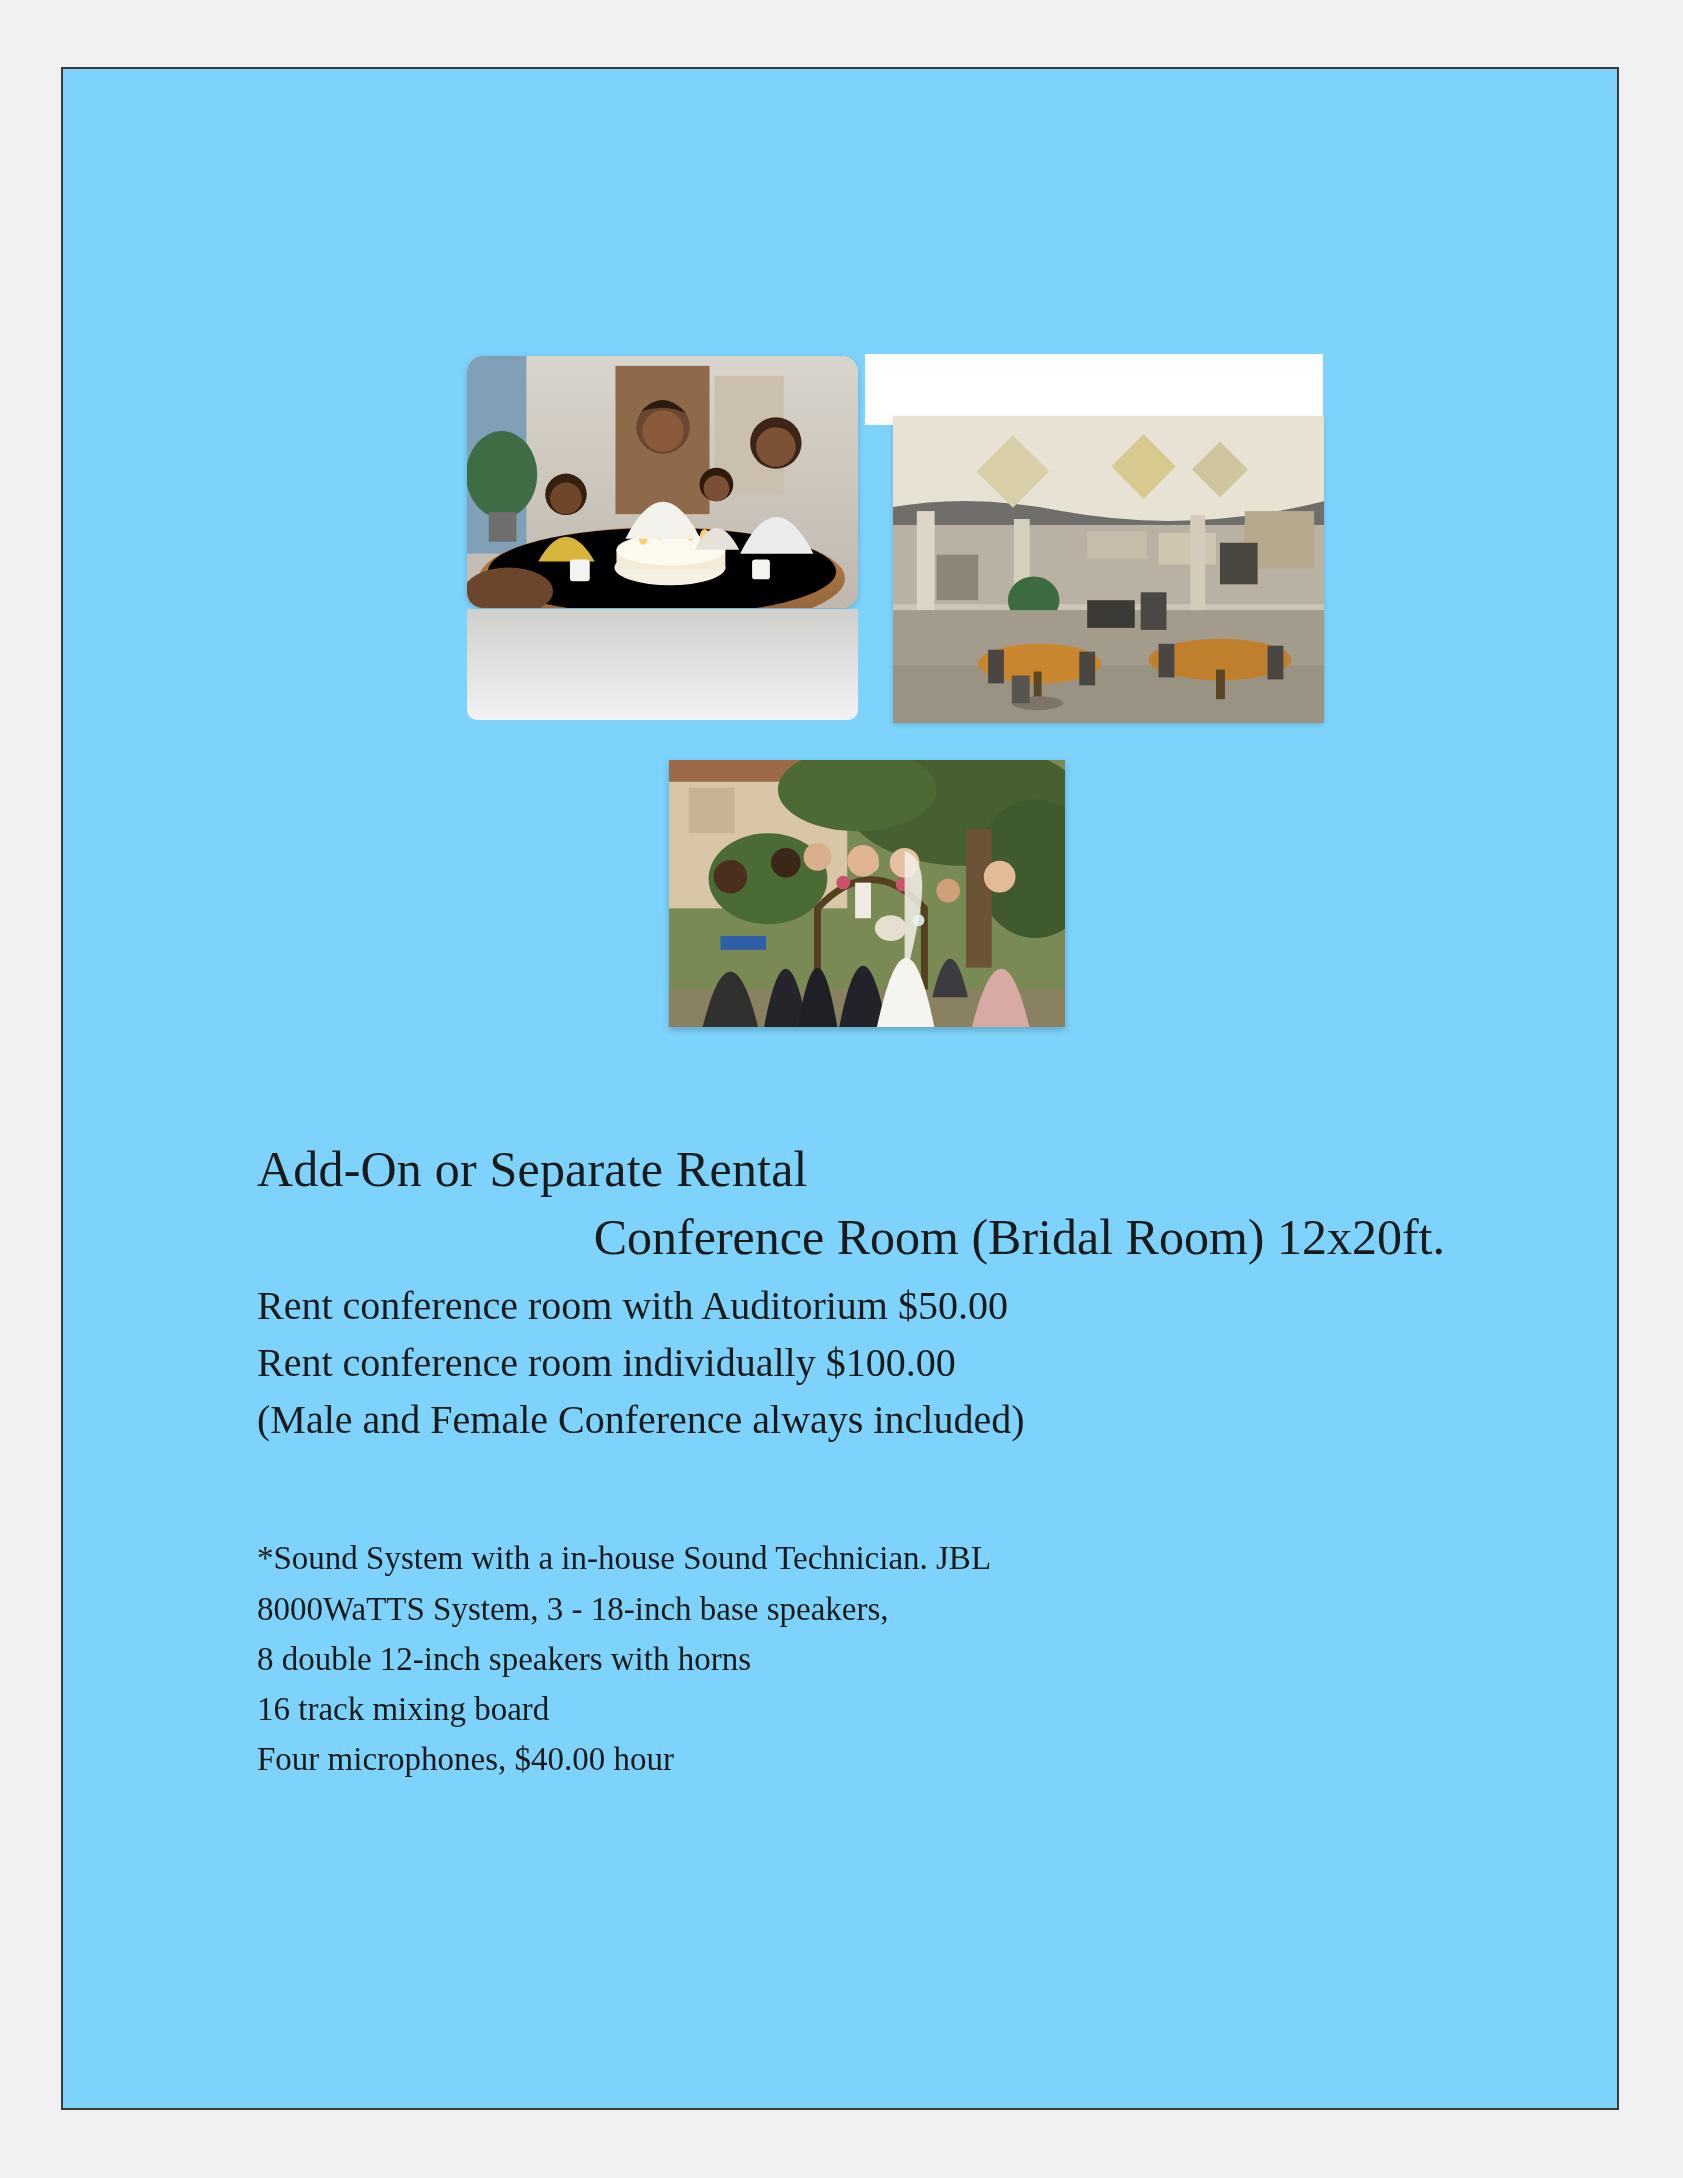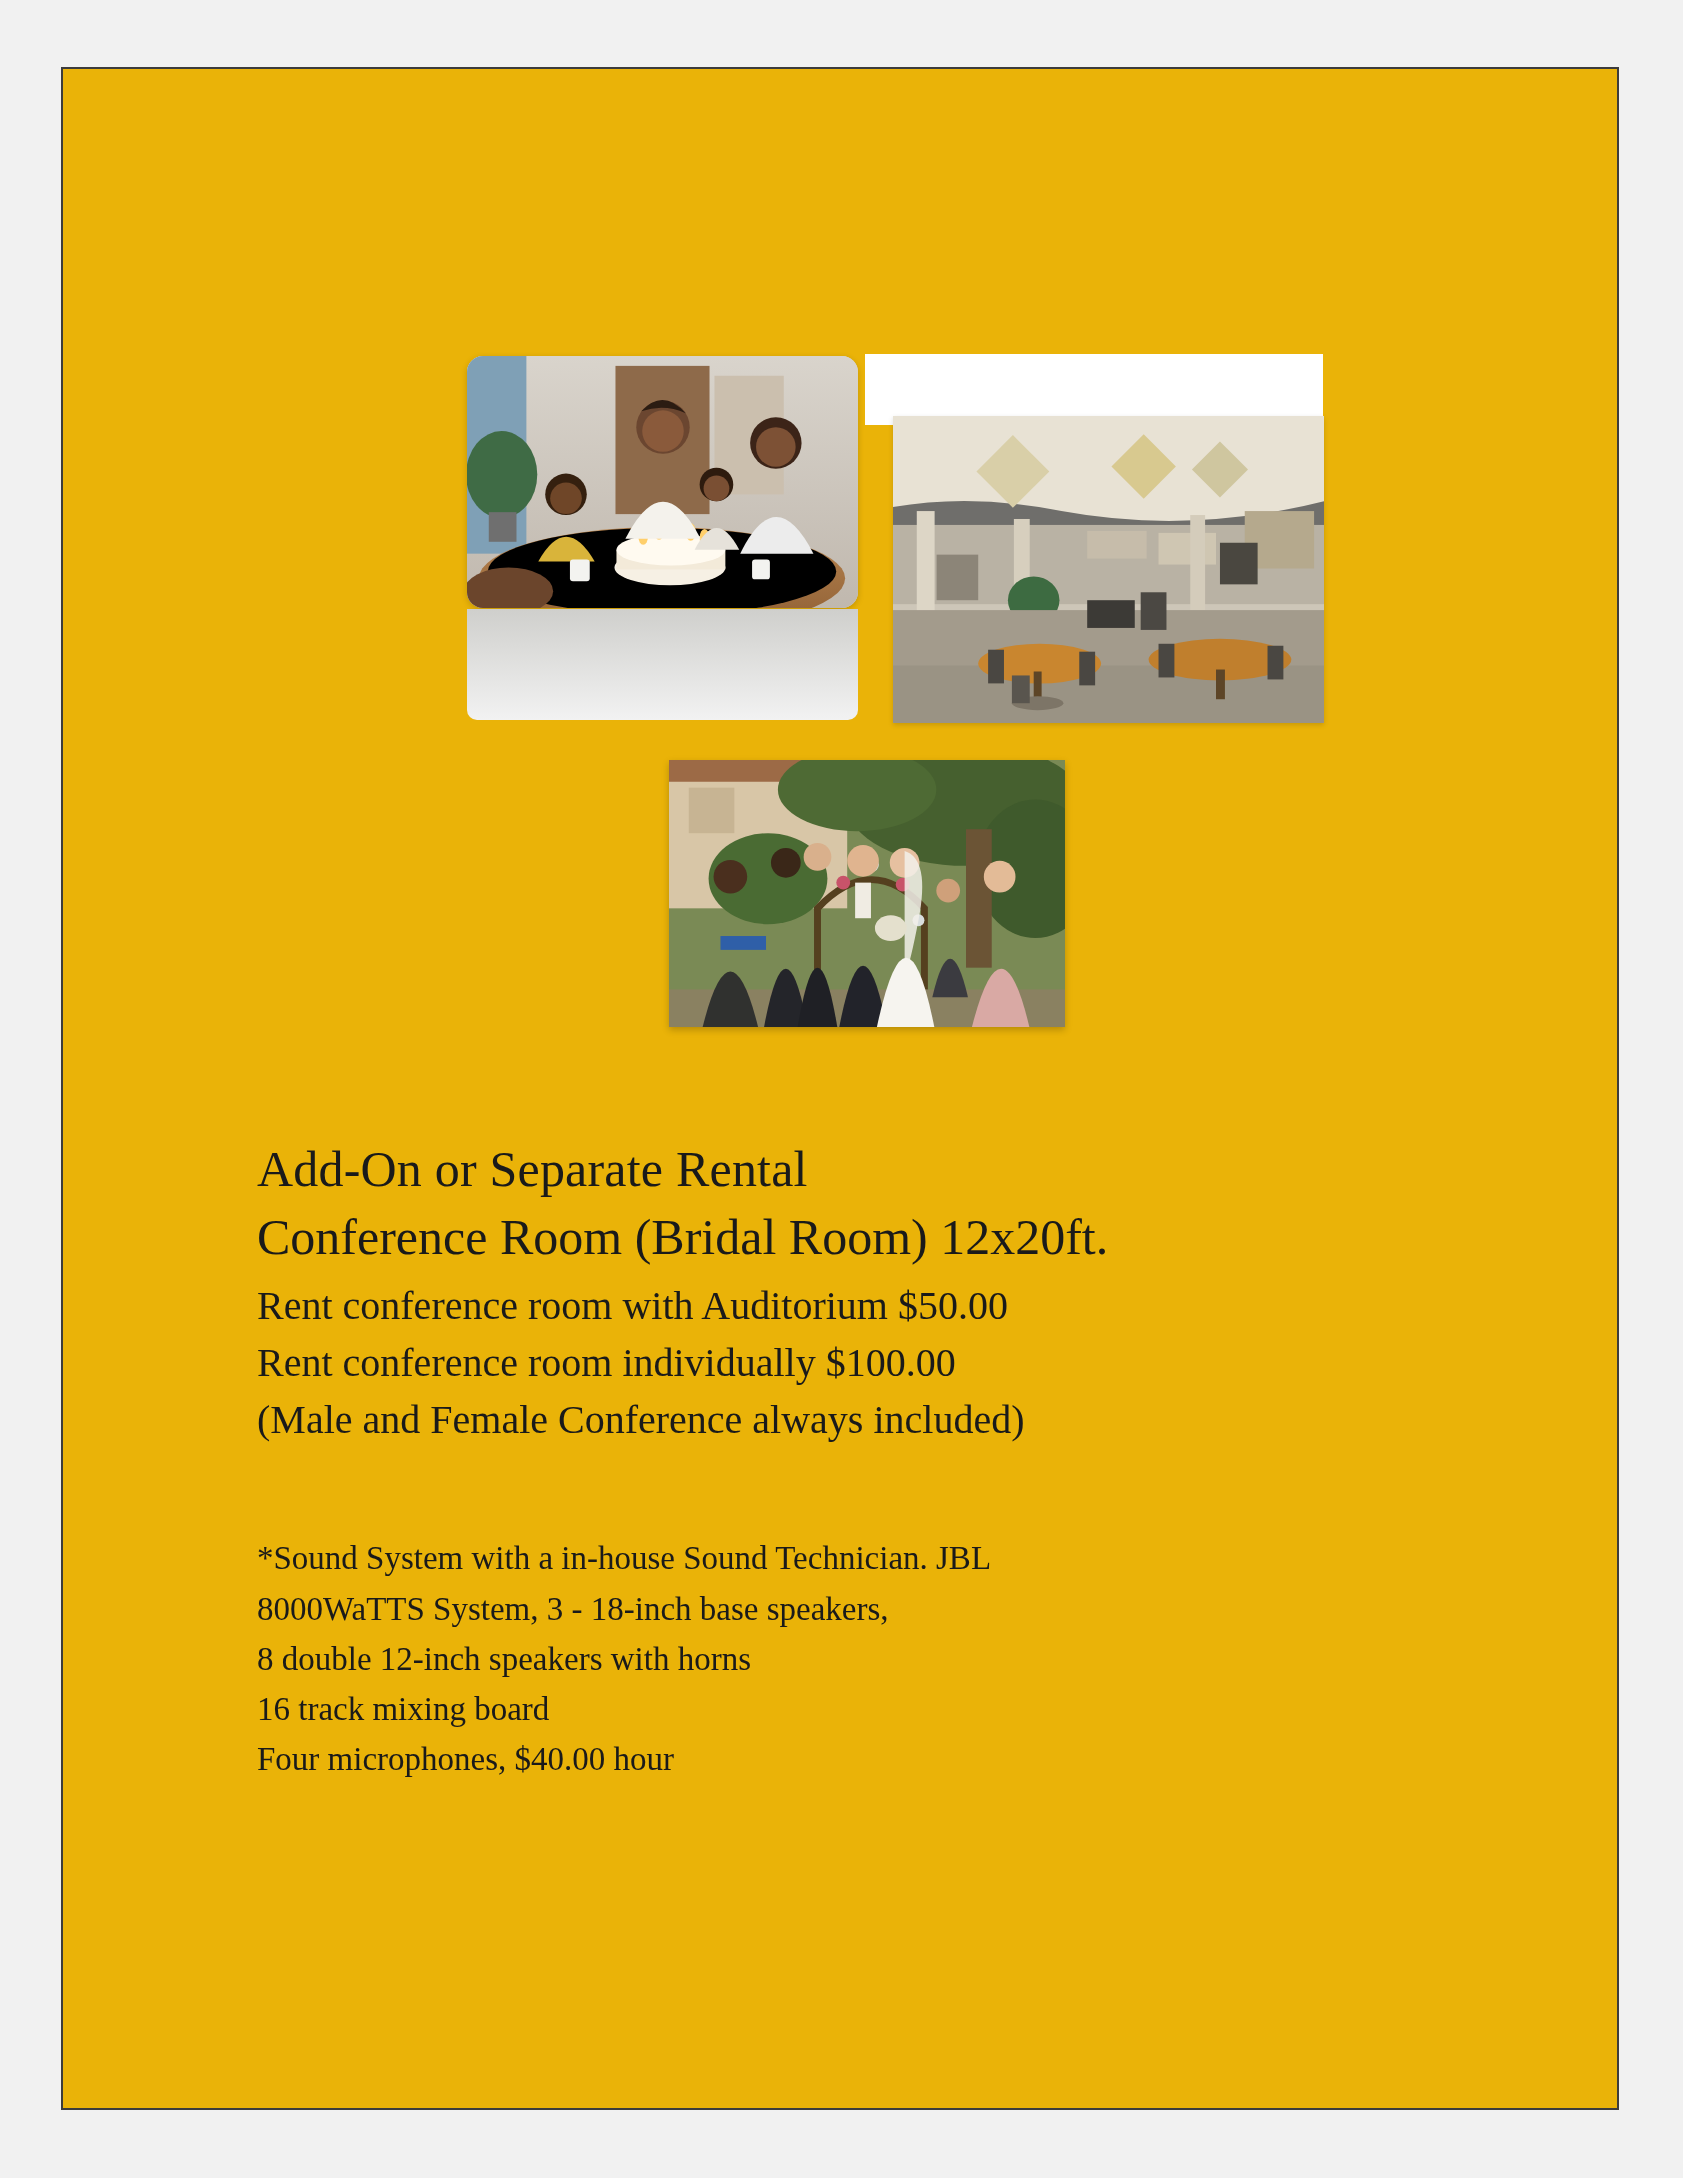--- a/index.html
+++ b/index.html
@@ -13,21 +13,21 @@
     font-family: "Liberation Serif", serif;
     color: #1a1a1a;
     overflow: hidden;
   }
   .page {
     position: absolute;
     left: 61px;
     top: 67px;
     width: 1558px;
     height: 2043px;
-    background: #eab308;
+    background: #7dd3fc;
     border: 2px solid #3c3c3c;
     box-sizing: border-box;
   }
   .content {
     position: absolute;
     left: 0;
     top: 0;
     width: 100%;
     height: 100%;
   }
@@ -97,20 +97,21 @@
     line-height: 1.32;
     letter-spacing: 0.2px;
     margin: 0 0 2px 0;
     font-weight: 400;
   }
   .headline2 {
     font-size: 50px;
     line-height: 1.32;
     margin: 0 0 8px 0;
     font-weight: 400;
+    text-align: right;
   }
   .body-line {
     font-size: 40px;
     line-height: 1.42;
     margin: 0;
     font-weight: 400;
   }
   .spacer-lg { height: 85px; }
   .para-line {
     font-size: 33px;

